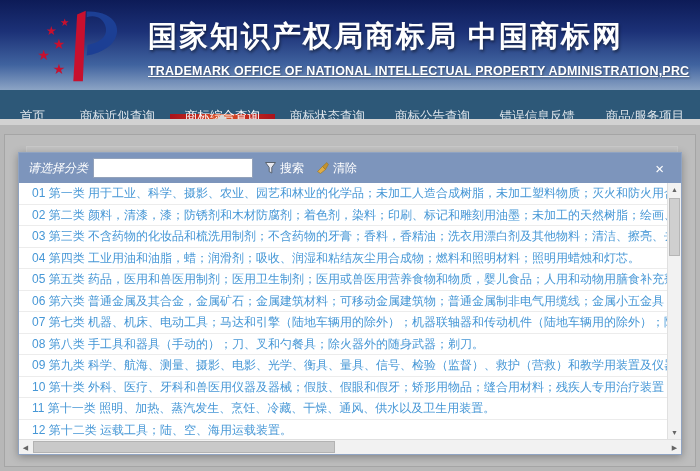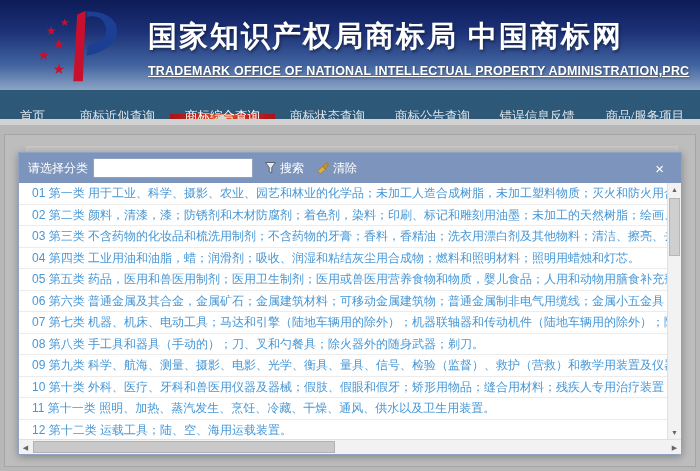--- a/index.html
+++ b/index.html
@@ -30,21 +30,21 @@
   .content .top-strip{position:absolute;top:0;left:0;right:0;height:6px;background:#d2d2d2;}
   .panel-outer{position:absolute;left:4px;top:15px;right:4px;bottom:4px;
     border:1px solid #a5a5a5;background:#bdbdbd;}
   .panel-inner{position:absolute;left:26px;top:27px;right:22px;height:210px;
     border:1px solid #c9c9c9;background:#c3c3c3;}
 
   
   .dialog{position:absolute;left:18px;top:33px;width:664px;height:303px;background:#fff;
     border:1px solid #8fa3c2;box-shadow:0 2px 8px rgba(0,0,0,.3);box-sizing:border-box;}
   .dialog-header{height:30px;background:#7d95bc;display:flex;align-items:center;padding:0 9px;}
-  .dialog-label{color:#fff;font-size:12px;}
+  .dialog-label{color:#fff;font-size:12px;font-style:italic;}
   .dialog-input{width:152px;height:18px;border:1px solid #93a2ba;background:#fff;
     margin-left:5px;font-size:12px;padding:0 3px;}
   .hbtn{display:inline-flex;align-items:center;gap:4px;background:none;border:none;
     color:#fff;font-size:12px;cursor:pointer;margin-left:12px;padding:0;font-family:Liberation Mono, monospace;}
   .close-btn{margin-left:auto;margin-right:8px;color:#fff;font-size:15px;line-height:15px;cursor:pointer;}
 
   .dialog-body{position:relative;height:271px;}
   .list{position:absolute;left:0;top:0;right:14px;bottom:15px;overflow:hidden;background:#fff;}
   .row{box-sizing:border-box;height:21.5px;line-height:20.5px;border-bottom:1px solid #ececec;
     padding-left:13px;white-space:nowrap;overflow:hidden;color:#4697d6;font-size:12px;cursor:pointer;}

